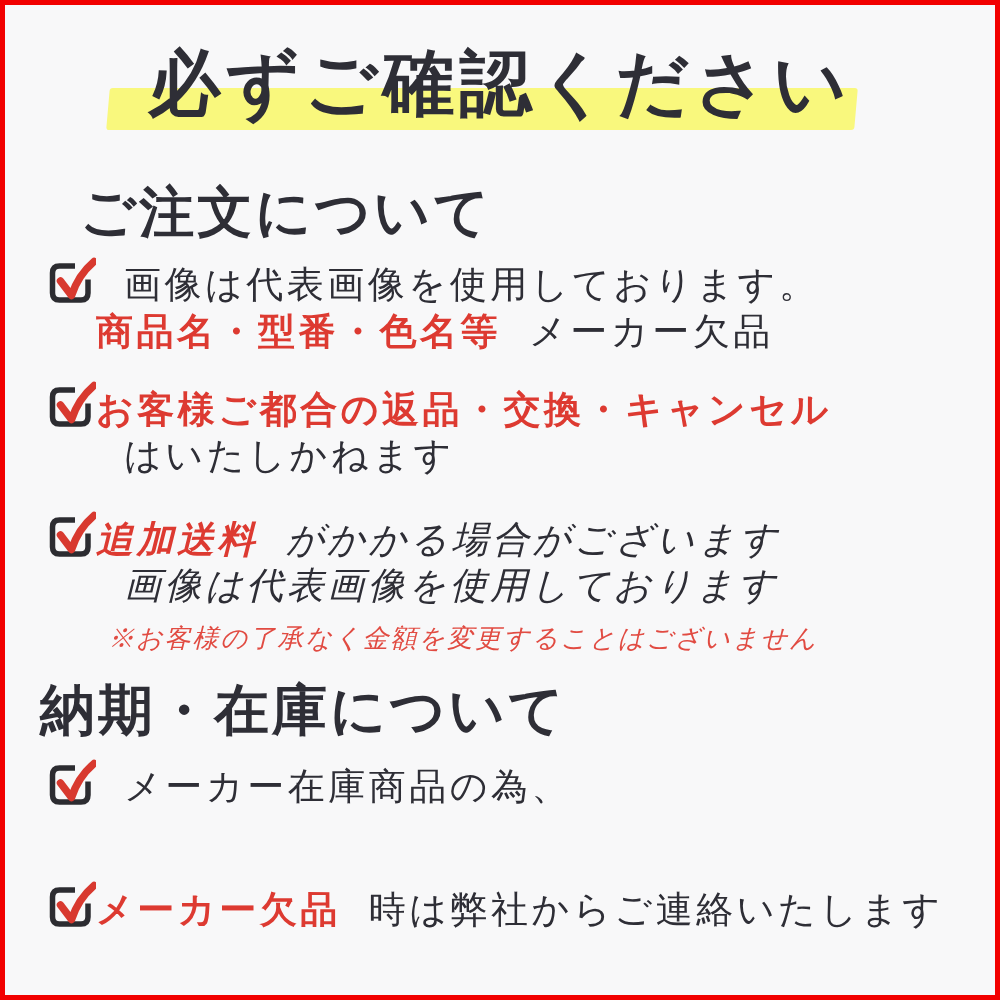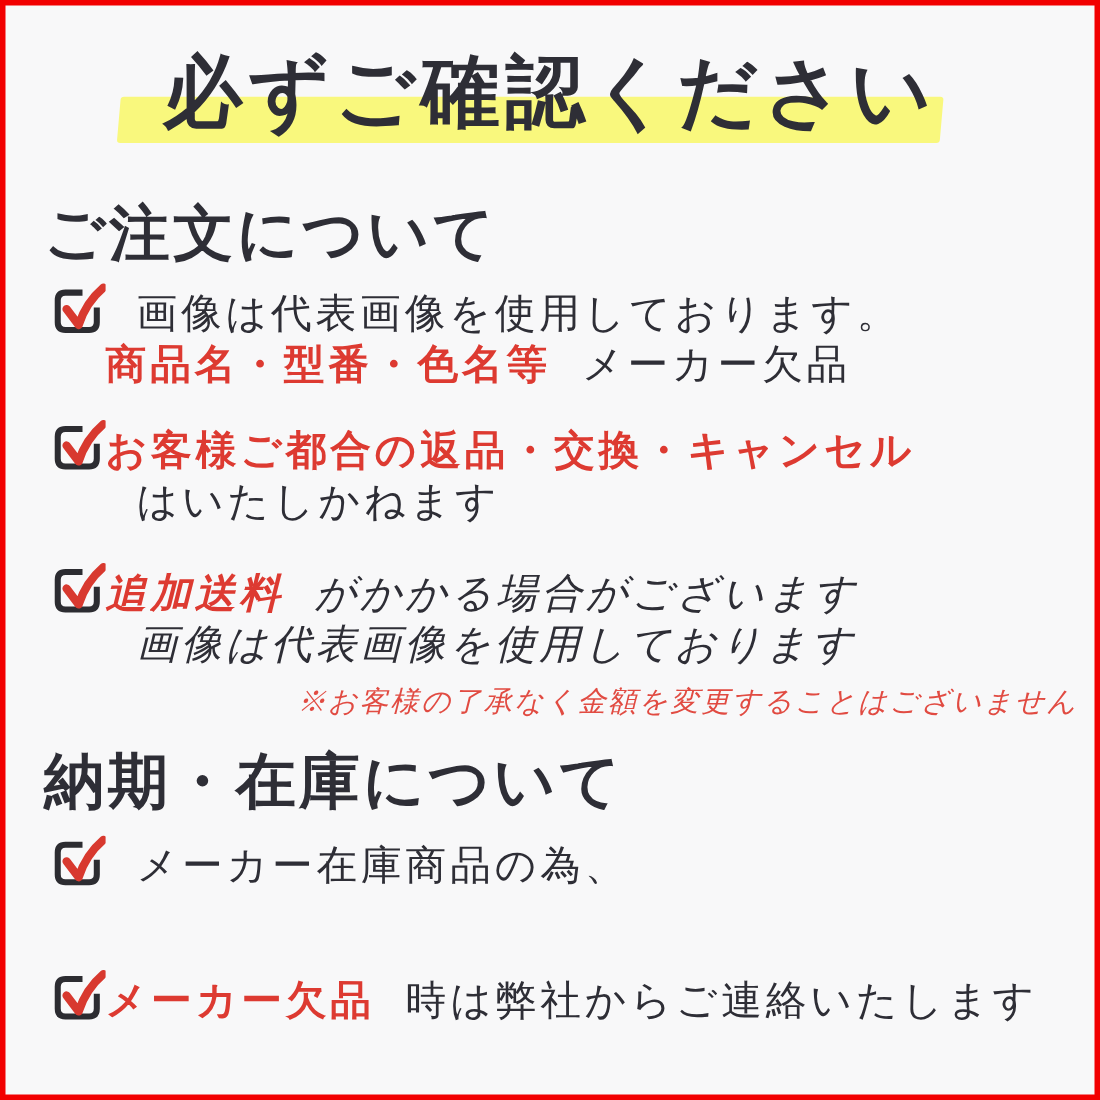--- a/index.html
+++ b/index.html
@@ -38,35 +38,35 @@
     text-align:center;z-index:2;
     font-size:72px;font-weight:700;letter-spacing:5px;color:var(--dark);
     line-height:1.3;
   }
   
   .section-heading{
     position:absolute;left:40px;margin:0;
     font-size:55px;font-weight:700;letter-spacing:3px;color:var(--dark);
     white-space:nowrap;line-height:1.1;
   }
-  #heading-0{top:182px;}
+  #heading-0{top:182px;margin-left:40px;}
   #heading-1{top:680px;}
   
   .item{position:absolute;left:46px;right:20px;}
   .item .cbx{position:absolute;left:0;top:-5px;}
   .item .lines{margin-left:50px;}
   .line{
     white-space:nowrap;font-size:37px;line-height:46px;
     letter-spacing:3.5px;color:var(--dark);
   }
   .seg-black{color:var(--dark);font-weight:400;margin-left:28px;}
   .seg-red{color:var(--red);font-weight:700;}
   .note{
     white-space:nowrap;font-size:26px;line-height:30px;margin-top:14px;
-    padding-left:12px;letter-spacing:2px;color:var(--note-red);font-weight:400;text-align:right;
+    padding-left:12px;letter-spacing:2px;color:var(--note-red);font-weight:400;
   }
 </style>
 </head>
 <body>
 
 <div id="canvas">
   <div class="border-frame"></div>
 
   <div class="title-area">
     <div class="title-highlight"></div>

